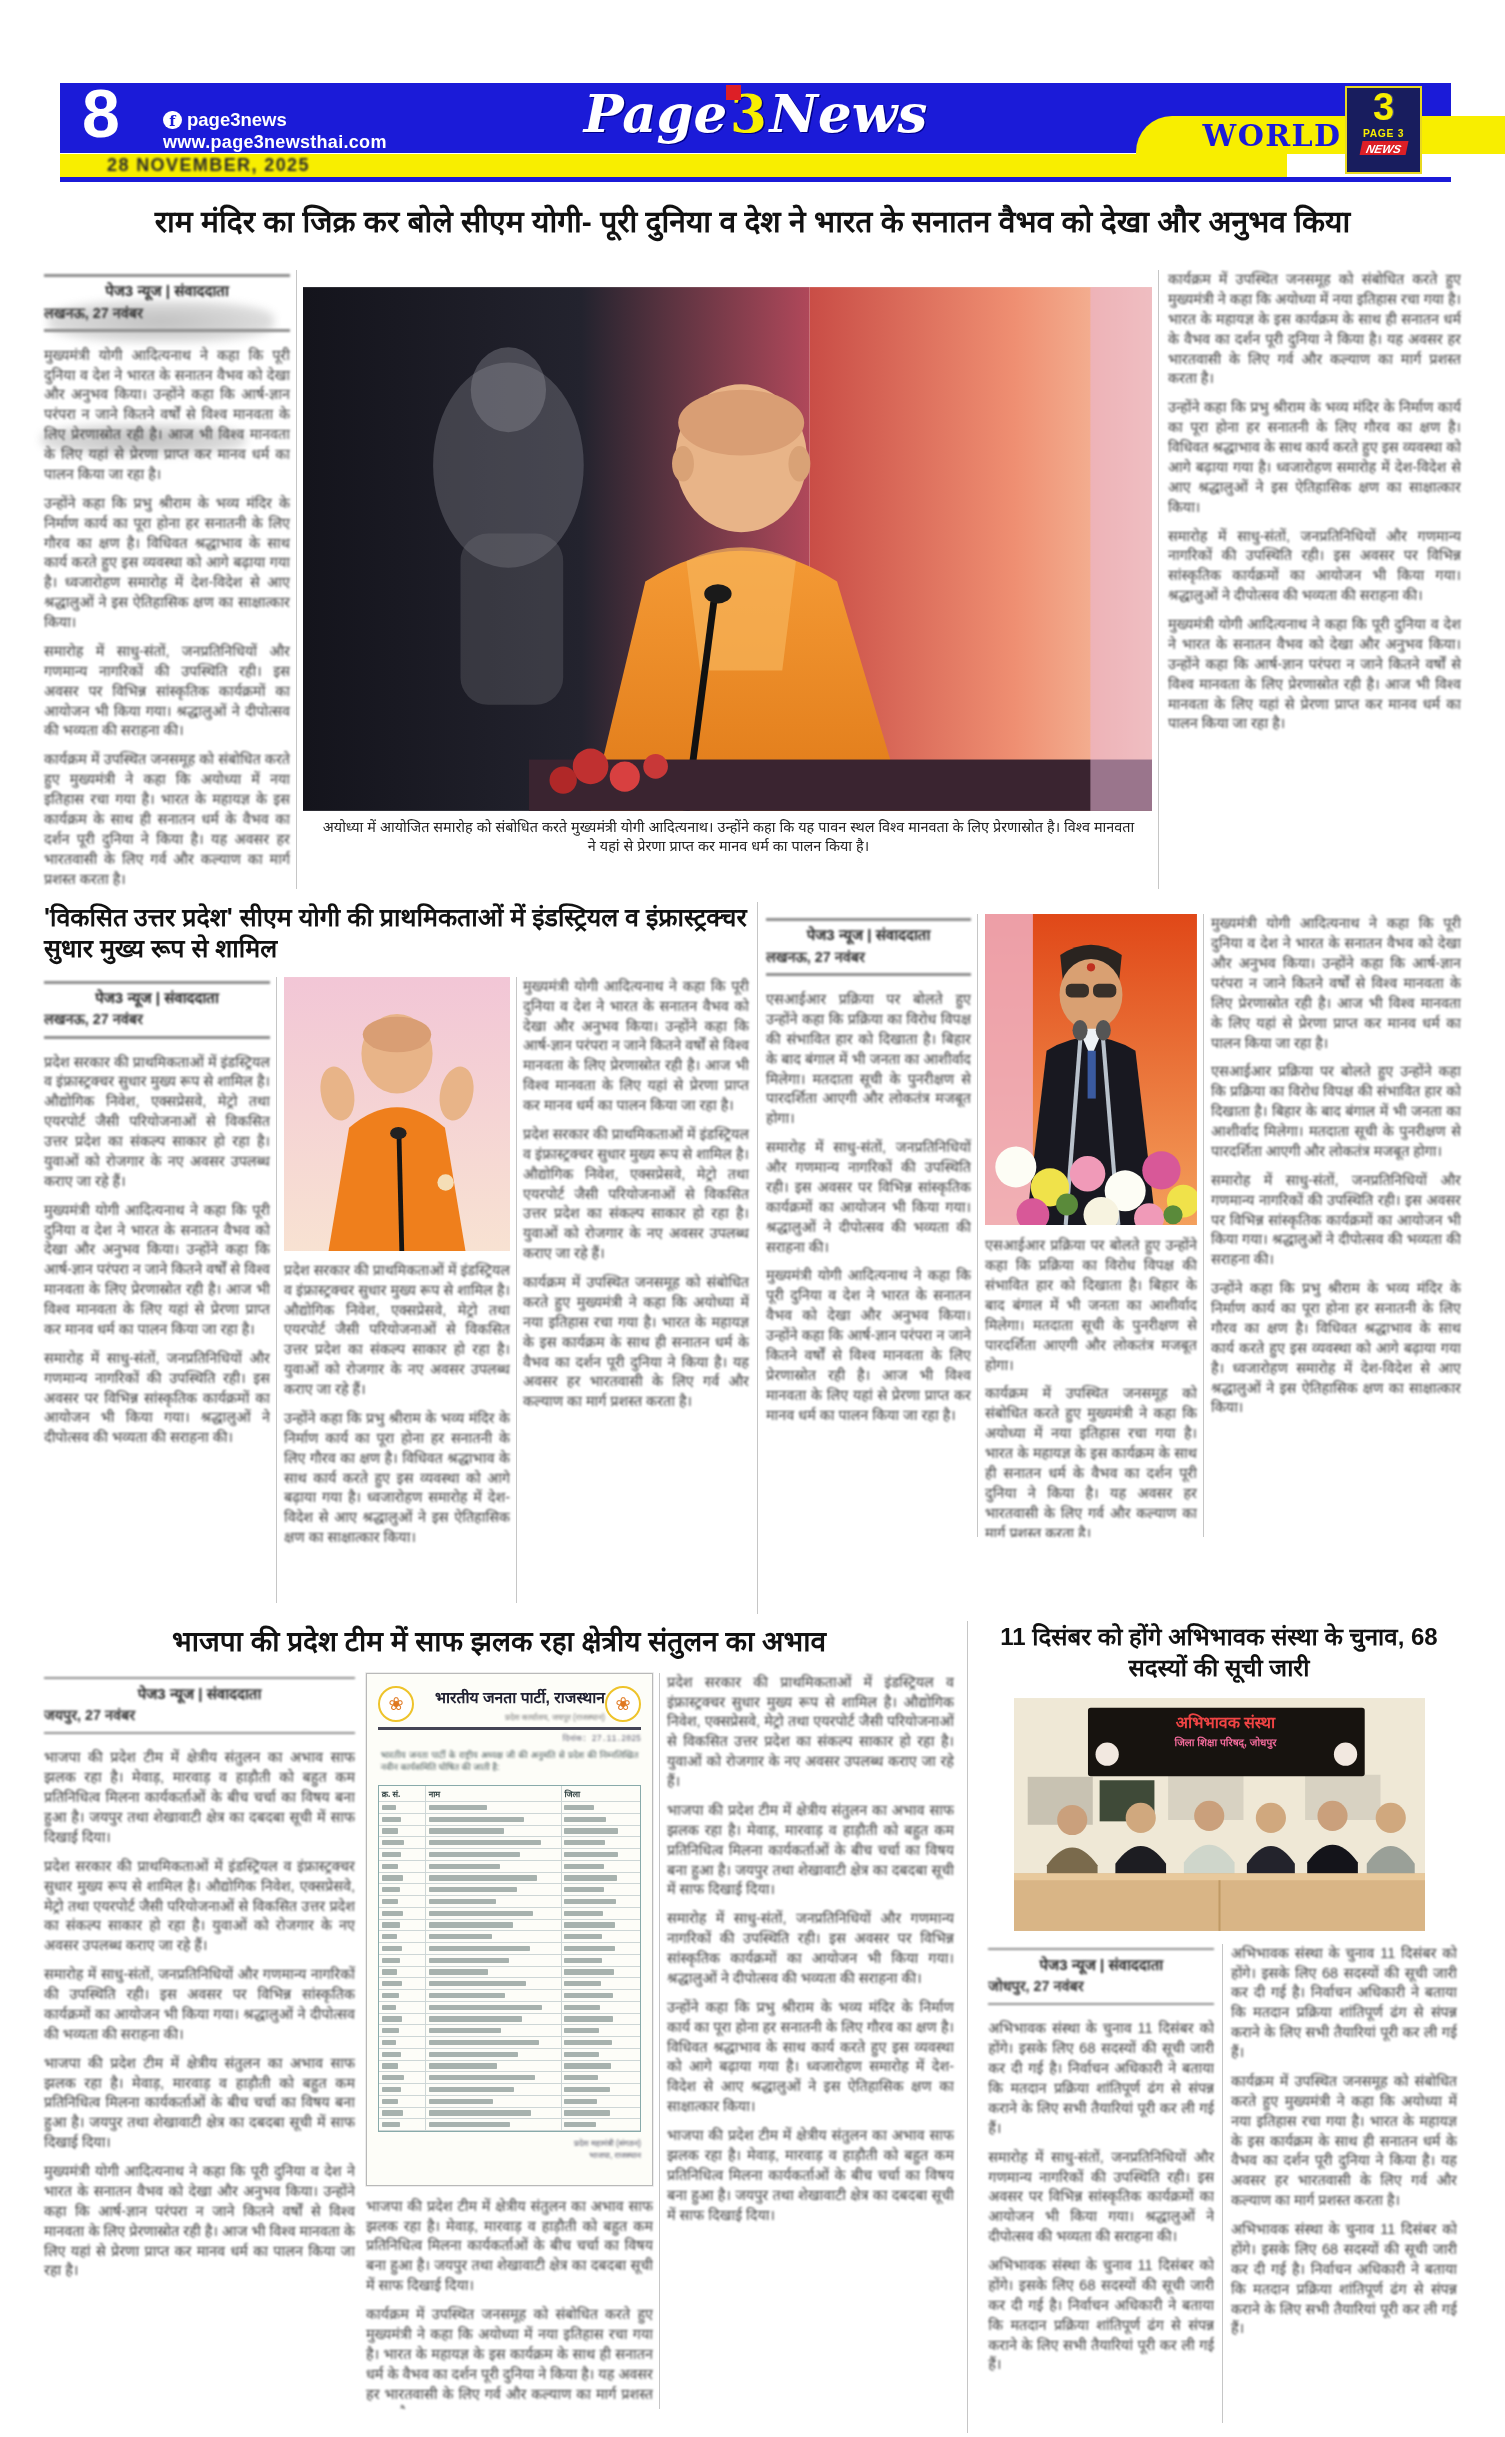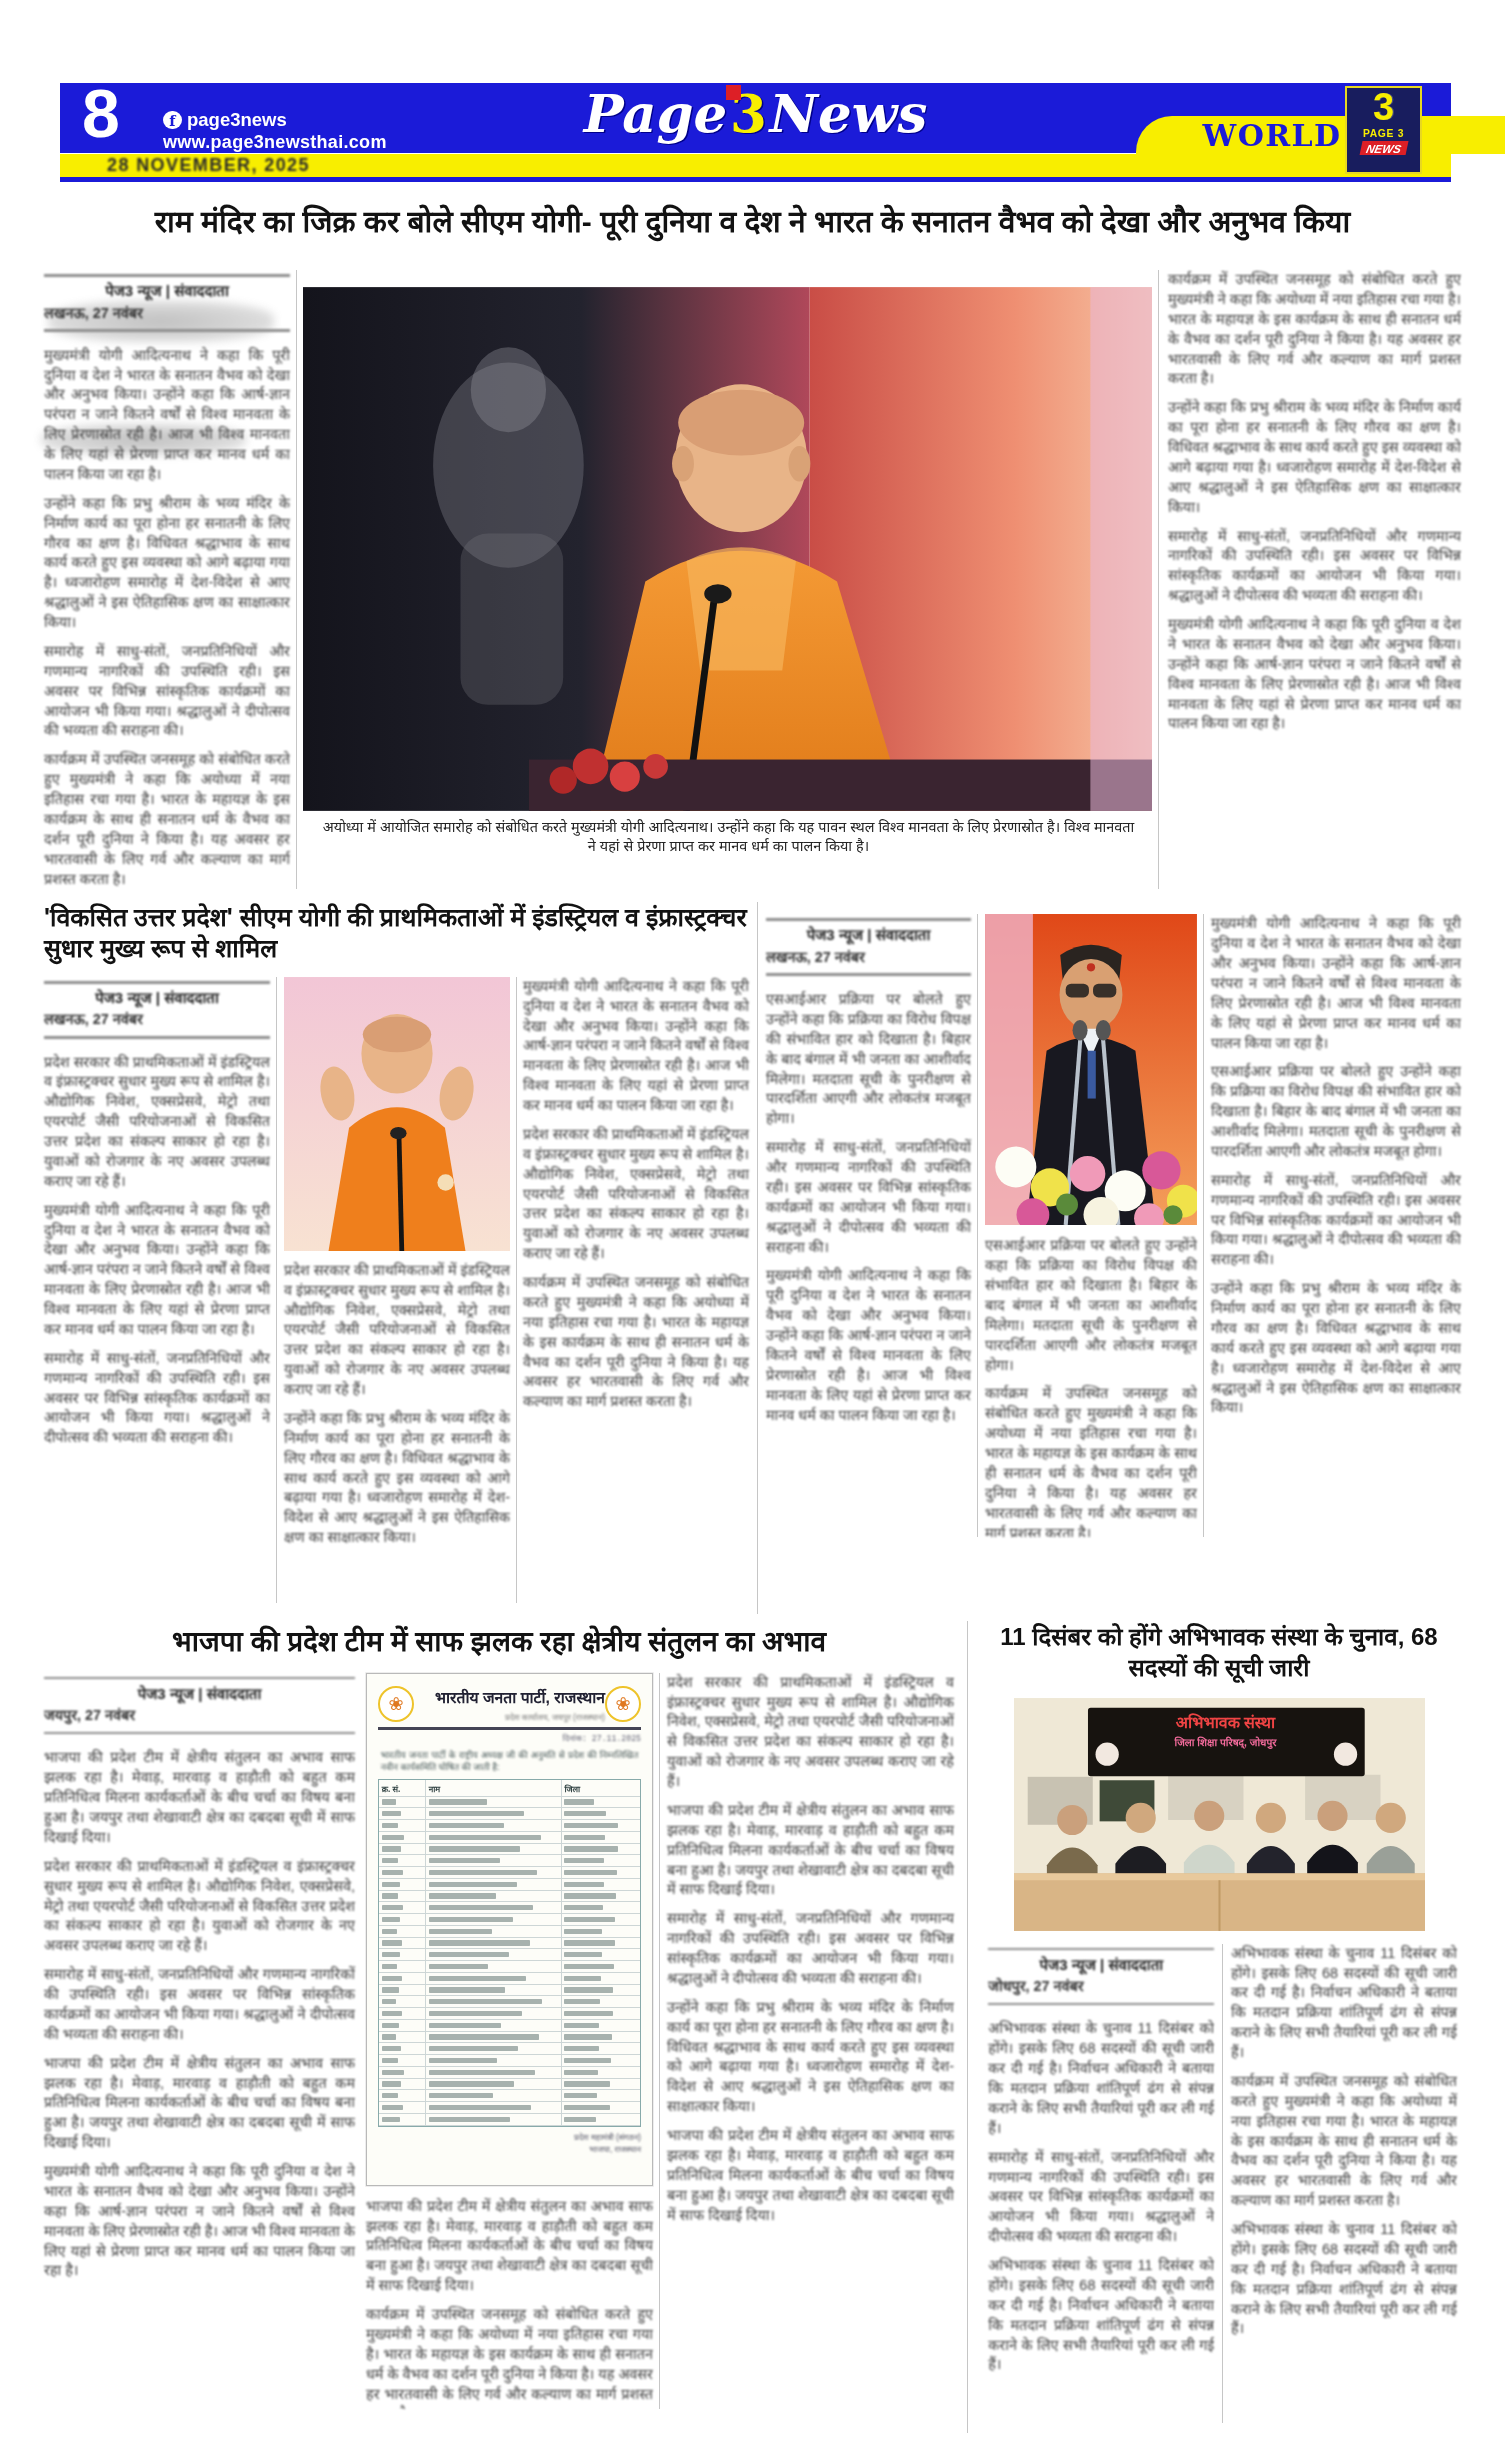--- a/index.html
+++ b/index.html
@@ -19,21 +19,21 @@
   .website{position:absolute;left:103px;top:49px;color:#fff;font-size:18px;font-weight:700;letter-spacing:0.3px;}
   .masthead{position:absolute;left:0;right:0;top:4.1px;text-align:center;font-family:"DejaVu Serif",serif;font-weight:800;font-style:italic;font-size:53px;line-height:1;color:#fff;text-shadow:1.4px 1.4px 0 #00008a;}
   .masthead .m3{position:relative;color:var(--brand-yellow);font-style:normal;padding:0 2.7px;}
   .masthead .m3::before{content:"";position:absolute;left:-1.4px;top:2.7px;width:15px;height:15px;background:var(--brand-red);}
   .world-tab{position:absolute;left:1076px;top:33px;width:375px;height:38px;background:var(--brand-yellow);border-top-left-radius:36px;display:flex;align-items:center;justify-content:center;}
   .world-tab span{color:var(--brand-blue);font-family:"DejaVu Serif",serif;font-weight:800;font-size:30px;letter-spacing:1.4px;padding-right:103px;}
   .logo-box{position:absolute;left:1285px;top:2.7px;width:77px;height:88px;background:var(--logo-navy);border:2.1px solid #e8d820;z-index:6;text-align:center;}
   .logo-3{color:var(--brand-yellow);font-weight:800;font-size:38px;line-height:1.05;text-shadow:1.4px 0 0 #fff3;}
   .logo-page3{color:var(--brand-yellow);font-weight:800;font-size:10.3px;letter-spacing:0.7px;}
   .logo-news{display:inline-block;margin-top:2.1px;background:var(--brand-red);color:#fff;font-style:italic;font-weight:800;font-size:11.6px;padding:0.7px 5.5px;transform:skewX(-12deg);}
-  .date-strip{position:absolute;left:60px;top:154px;width:1391px;height:22.6px;background:var(--brand-yellow);}
+  .date-strip{position:absolute;left:60px;top:154px;width:1227px;height:22.6px;background:var(--brand-yellow);}
   .date-strip span{position:absolute;left:47px;top:1.4px;font-size:18px;font-weight:800;color:#2a2a2a;letter-spacing:1.4px;filter:blur(0.8px);}
   .blue-rule{position:absolute;left:60px;top:177px;width:1391px;height:4.8px;background:var(--brand-blue);}
 
   
   .hl{filter:blur(0.4px);color:var(--ink);}
   .deg{filter:blur(0.8px);color:var(--body-ink);}
   .deg2{filter:blur(1px);color:#555;}
   .lead-headline{position:absolute;left:42px;top:200px;width:1421px;font-size:30px;font-weight:800;text-align:center;white-space:nowrap;}
   .byline{text-align:center;margin-bottom:14px;}
   .byline .rl{height:2.7px;background:#8e8e8e;margin:4.1px 0;}
@@ -57,21 +57,21 @@
   
   .doc{width:287px;height:513px;background:#fdfdf8;border:0.7px solid #b9b9b9;box-shadow:0 0 0 0.7px #e5e5e5;padding:12.3px 11px 6.8px;overflow:hidden;}
   .doc-head{display:flex;align-items:center;justify-content:space-between;}
   .lotus{width:36px;height:36px;border-radius:50%;border:2.7px solid #eec32a;display:flex;align-items:center;justify-content:center;color:#e07820;font-size:18px;background:#fff;}
   .doc-title{flex:1;text-align:right;}
   .doc-title .t{font-size:15.7px;font-weight:800;color:#223;filter:blur(0.5px);}
   .doc-title .s{font-size:8.2px;color:#777;filter:blur(0.8px);margin-top:2.1px;}
   .doc-rule{height:2.1px;background:#445;margin:5.5px 0 2.7px;}
   .doc-date{text-align:right;font-size:8.2px;color:#667;filter:blur(0.8px);font-family:Liberation Mono, monospace;}
   .doc-intro{font-size:9px;line-height:1.4;color:#455;filter:blur(0.8px);margin:5.5px 2.7px;text-align:justify;}
-  .ptable{width:100%;border:0.7px solid #8aa;border-collapse:collapse;margin-top:5px;}
+  .ptable{width:100%;border:0.7px solid #8aa;border-collapse:collapse;margin-top:11px;}
   .ptable .hrow,.ptable .drow{display:flex;border-bottom:0.7px solid #cdd6d6;}
   .ptable .hrow div{font-size:8.2px;font-weight:700;color:#344;filter:blur(0.6px);padding:2.1px 2.7px;}
   .ptable .drow div{padding:2.7px 2.7px;}
   .c1{width:18%;border-right:0.7px solid #cdd6d6;}
   .c2{width:52%;border-right:0.7px solid #cdd6d6;}
   .c3{width:30%;}
   .bar{height:4.8px;background:#8b9a96;opacity:.75;border-radius:0.7px;filter:blur(0.7px);}
   .doc-sign{margin-top:5.5px;text-align:right;font-size:8.2px;color:#556;filter:blur(0.8px);line-height:1.5;}
 
   

